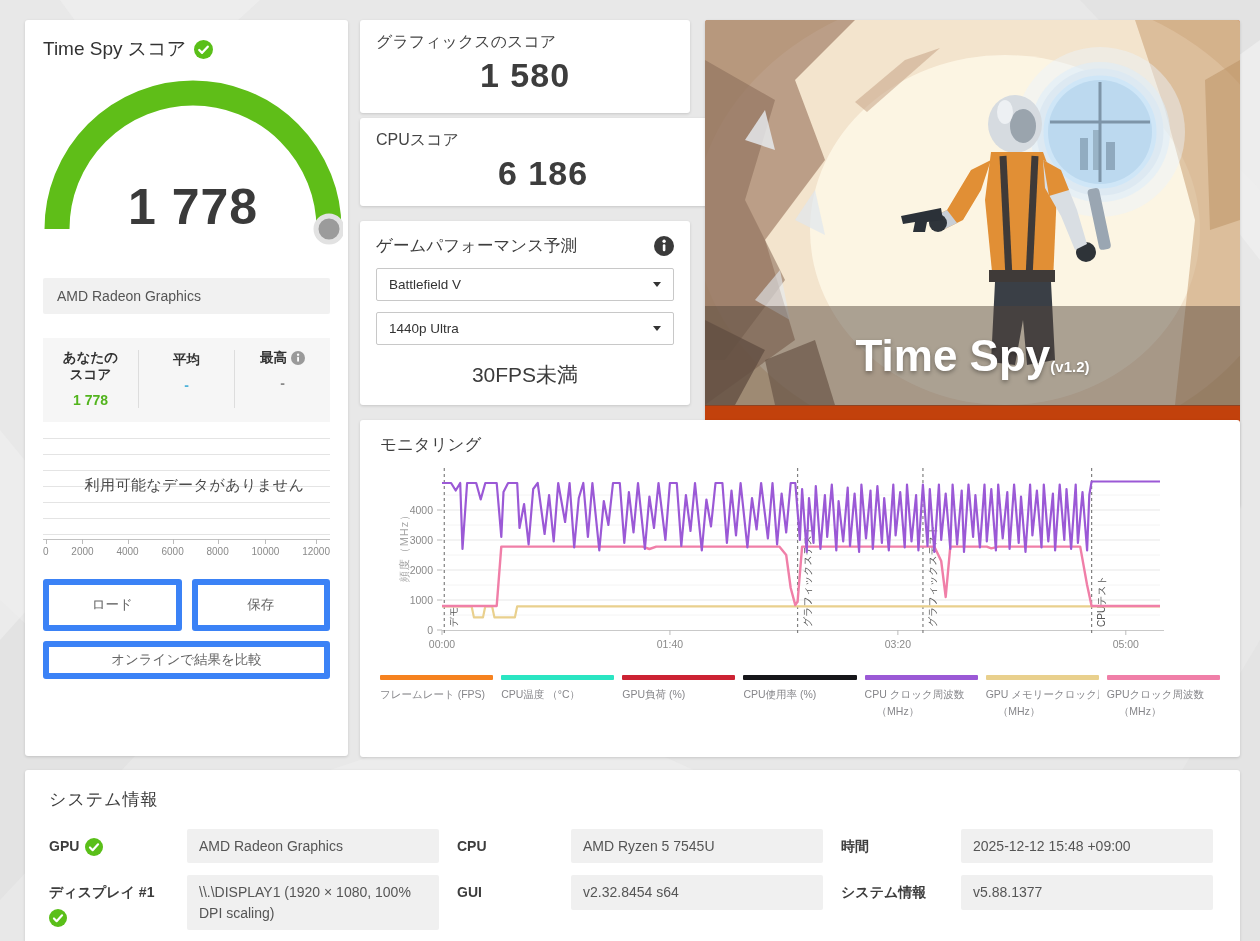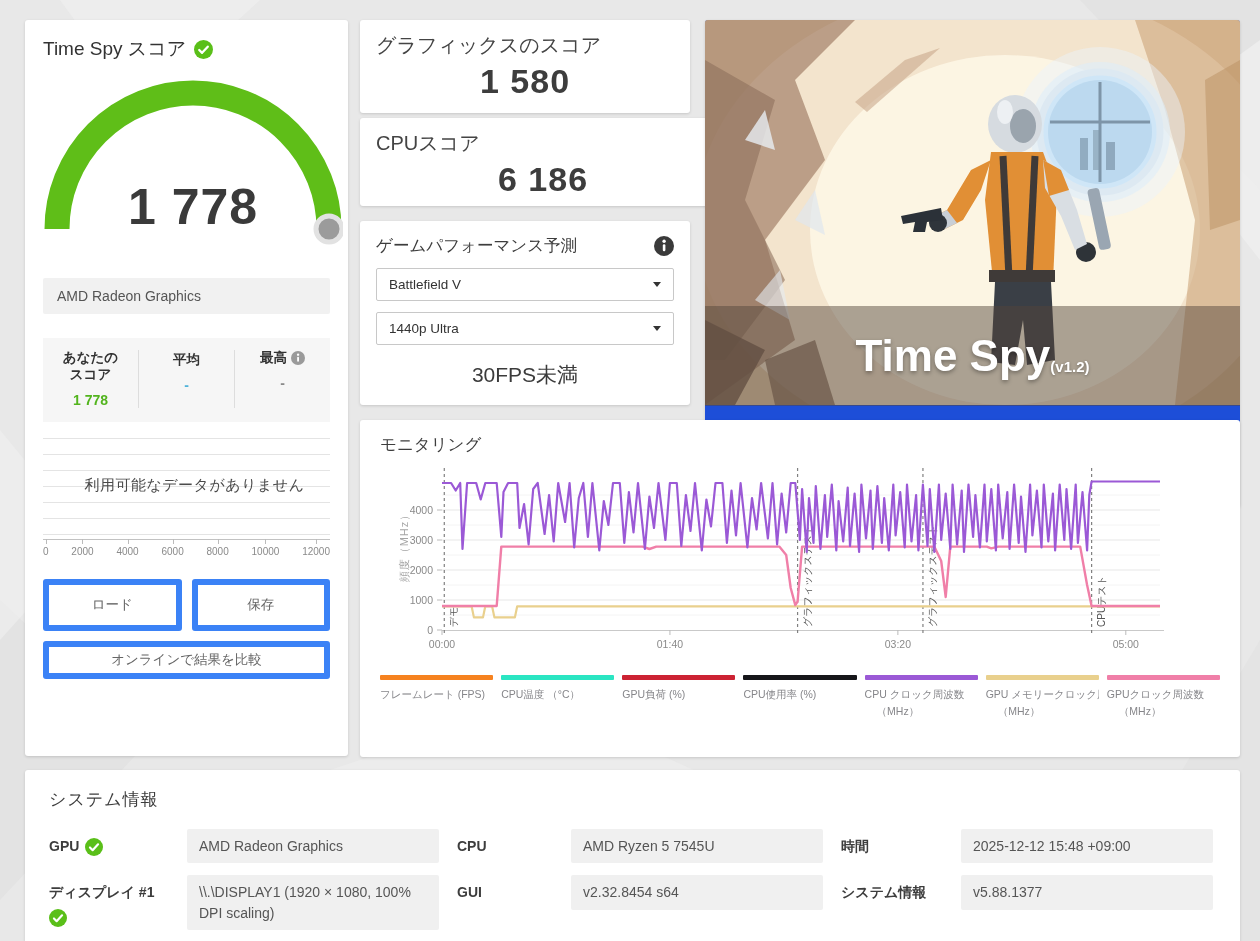--- a/index.html
+++ b/index.html
@@ -31,31 +31,31 @@
   .btn-row{display:flex;gap:10px;margin-top:22px}
   .btn{background:#fff;border:6px solid #3b82f6;border-radius:3px;color:#666;font-size:13.5px;
        display:flex;align-items:center;justify-content:center;cursor:pointer}
   .btn-lg{flex:1;height:52px}
   .btn-wide{width:100%;height:38px;margin-top:10px}
   .btn-rerun{width:100%;height:36px;margin-top:12px;background:#f5821f;border:none;color:#fff;font-weight:bold;font-size:14px;border-radius:3px;display:flex;align-items:center;justify-content:center;cursor:pointer}
 
   
   #graphics-card{left:360px;top:20px;width:330px;height:93px;padding:12px 16px}
   #cpu-card{left:360px;top:118px;width:366px;height:88px;padding:12px 16px}
-  .mini-label{font-size:20px;color:#444}
+  .mini-label{font-size:16px;color:#444}
   .mini-value{text-align:center;font-size:34px;font-weight:bold;color:#3d3d3d;margin-top:3px;letter-spacing:1px}
   #gameperf-card{left:360px;top:221px;width:330px;height:184px;padding:14px 16px}
   .gp-head{display:flex;align-items:center;justify-content:space-between}
   .gp-title{font-size:16.5px;color:#3d3d3d}
   .select{margin-top:11px;height:33px;border:1px solid #c8c8c8;border-radius:2px;display:flex;align-items:center;justify-content:space-between;padding:0 12px;font-size:13.5px;color:#333;cursor:pointer;background:#fff}
   .caret{width:0;height:0;border-left:4px solid transparent;border-right:4px solid transparent;border-top:5px solid #333}
   .gp-result{text-align:center;font-size:21px;font-weight:normal;color:#3b3b3b;margin-top:16px}
 
   
-  #hero{left:705px;top:20px;width:535px;height:487px;overflow:hidden;border-radius:3px;background:#1d4ed8}
+  #hero{left:705px;top:20px;width:535px;height:487px;overflow:hidden;border-radius:3px;background:#c2410c}
   .hero-caption{position:absolute;left:0;right:0;top:286px;height:100px;background:rgba(84,70,58,.48);
                 display:flex;align-items:center;justify-content:center;color:#fff;z-index:2}
   .hero-title{font-size:44px;font-weight:bold;text-shadow:0 2px 4px rgba(0,0,0,.35)}
   .hero-ver{font-size:15px;font-weight:bold;margin-left:0;margin-top:20px;text-shadow:0 1px 3px rgba(0,0,0,.35)}
 
   
   #monitor-card{left:360px;top:420px;width:880px;height:337px;padding:14px 20px}
   .mon-title{font-size:16.5px;color:#3d3d3d}
   #chart-box{position:relative;margin-top:6px}
   #ylabel{position:absolute;left:-12px;top:76px;transform:rotate(-90deg);font-size:11px;color:#a5a5a5;letter-spacing:1px}

